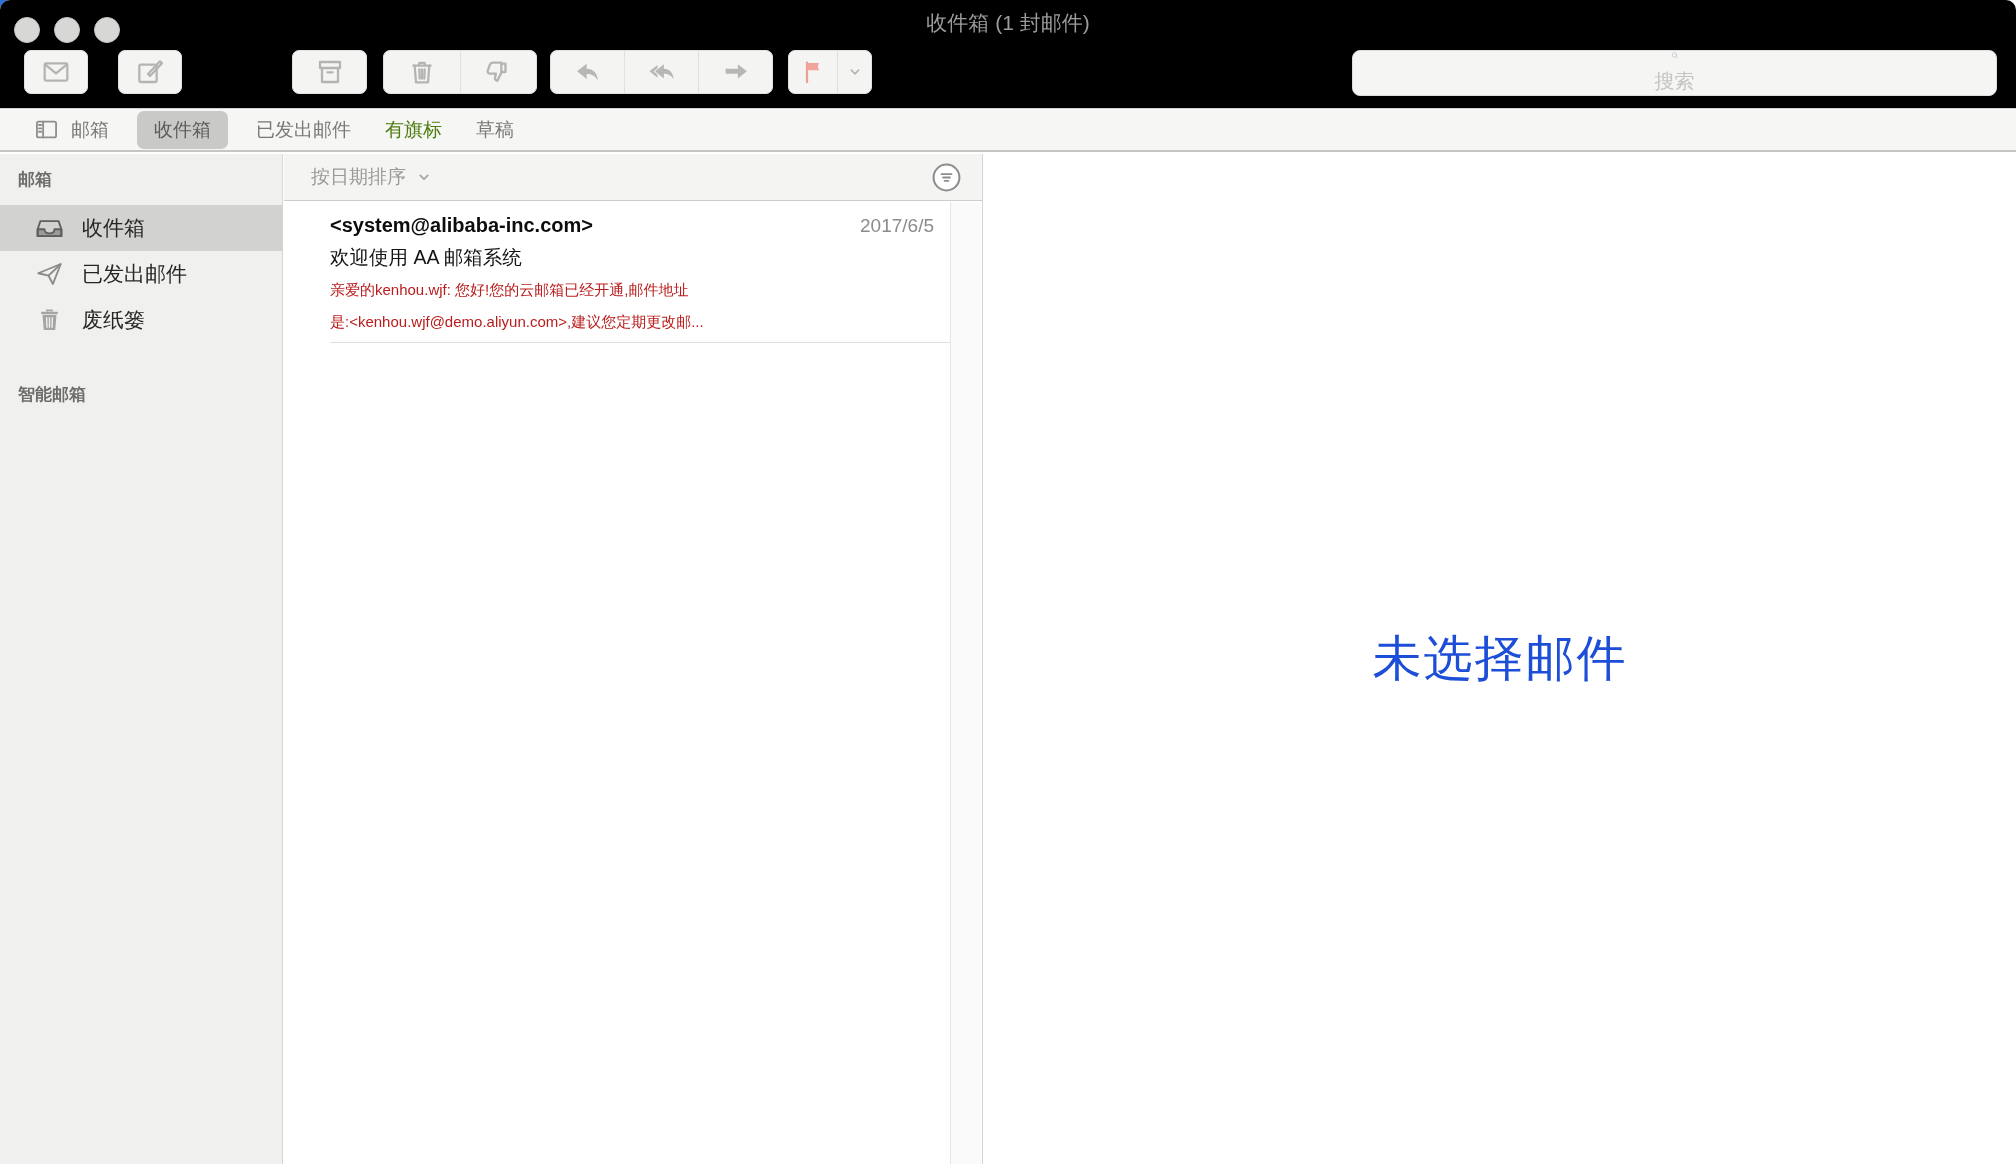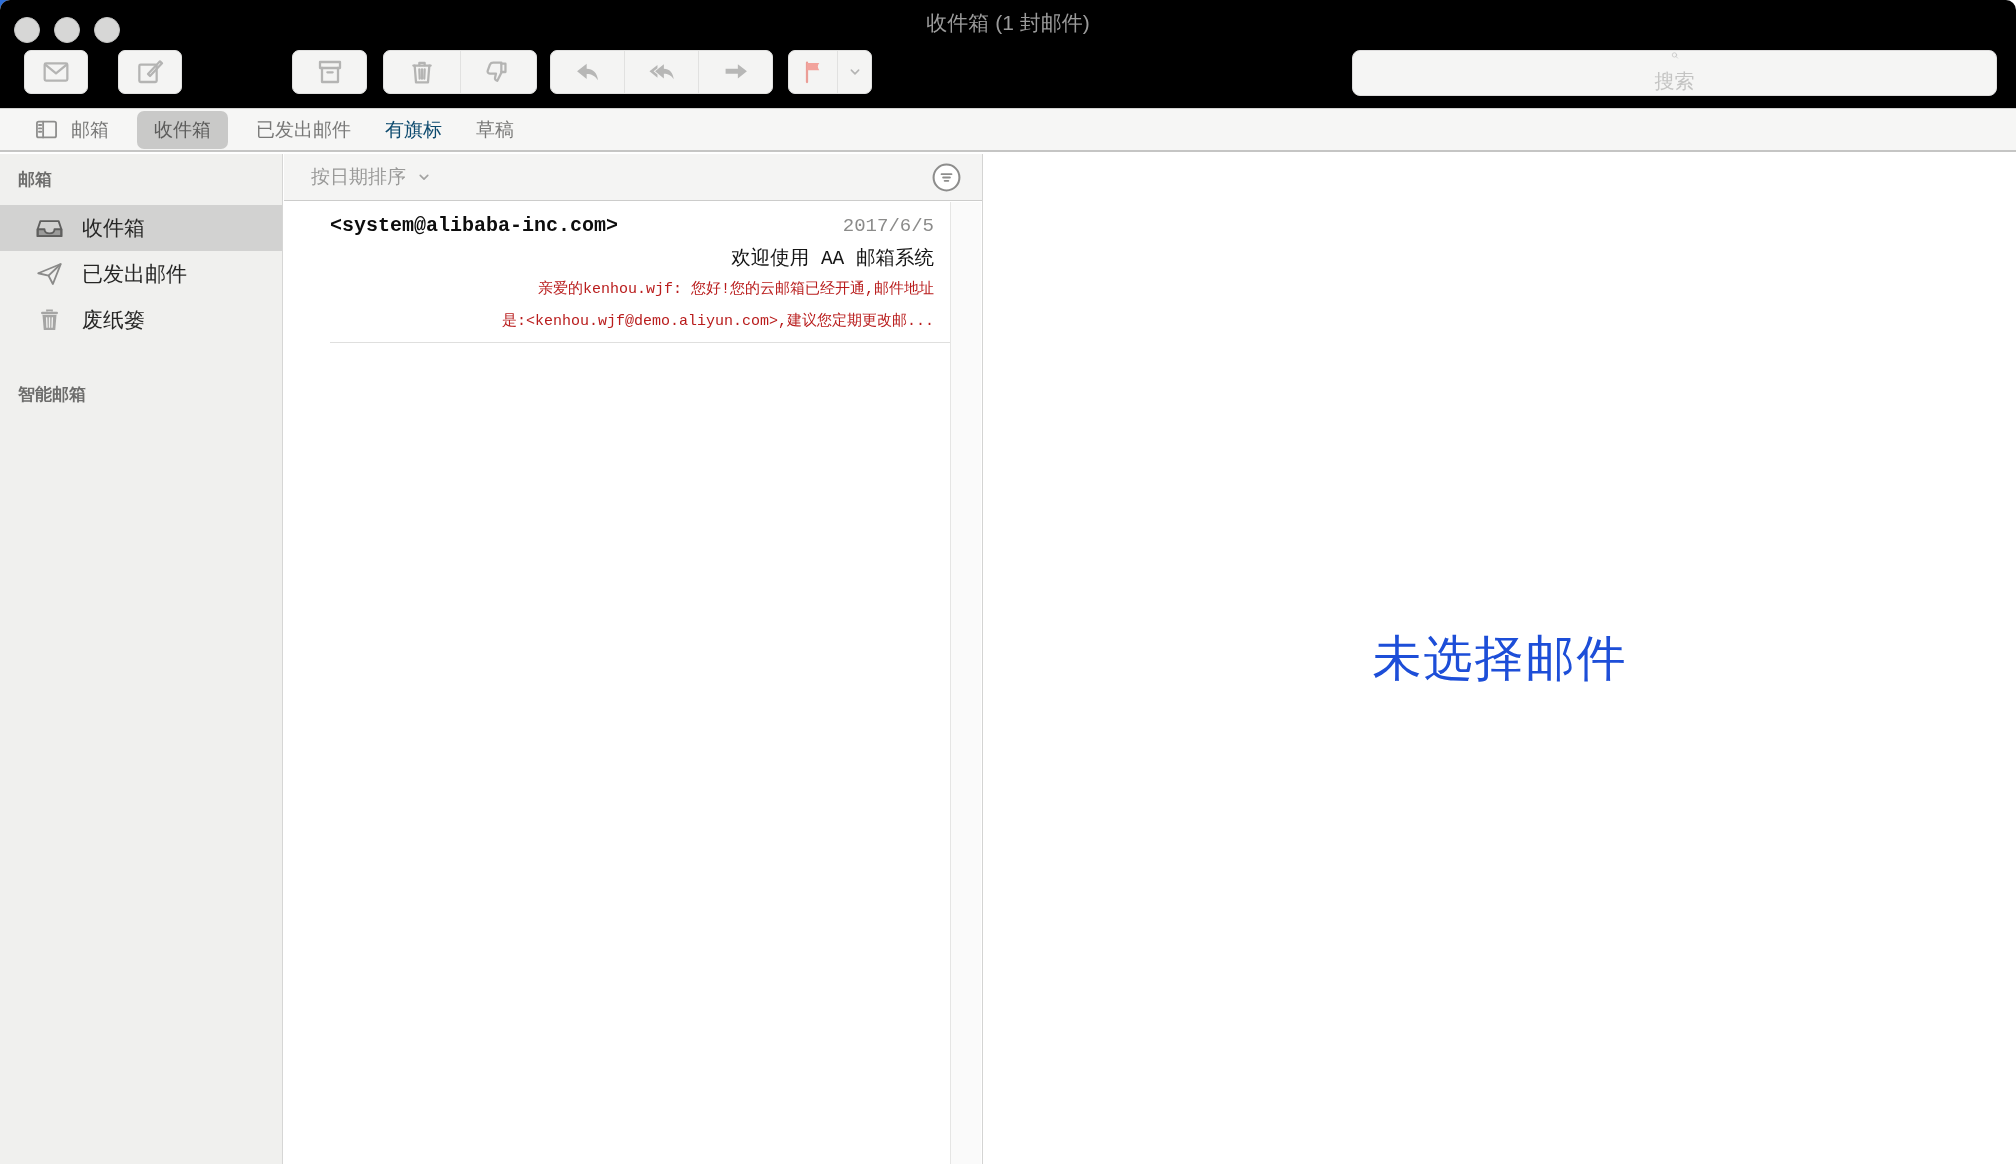--- a/index.html
+++ b/index.html
@@ -26,41 +26,41 @@
              background:#f5f5f4;border:1px solid #dedddd;border-radius:8px;
              display:flex;align-items:center;justify-content:center;gap:8px;
              font-size:20px;color:#c4c4c3;flex-direction:column;}
 
   
   .favorites{position:absolute;top:109px;left:0;right:0;height:43px;background:#f6f6f5;
              border-bottom:2px solid #c5c5c4;display:flex;align-items:center;
              padding-left:33px;gap:34px;font-size:19px;color:#787877;box-sizing:border-box;}
   .fav-first{display:flex;align-items:center;gap:11px;}
   .fav-pill{background:#c9c9c8;color:#5c5c5b;border-radius:7px;padding:6px 17px;margin:0 -6px;}
-  .fav-disabled{color:#0c4a6e;}
+  .fav-disabled{color:#4d7c0f;}
 
   
   .content{position:absolute;top:154px;left:0;right:0;bottom:0;}
   .sidebar{position:absolute;left:0;top:0;bottom:0;width:283px;background:#f0f0ee;
            border-right:1px solid #d6d6d5;box-sizing:border-box;}
   .side-sec{margin:14px 0 14px 18px;font-size:17px;font-weight:bold;color:#6d6d6c;}
   .side-sec.second{margin-top:40px;}
   .side-row{height:46px;display:flex;align-items:center;padding-left:33px;gap:16px;
             font-size:21px;font-weight:500;color:#262625;}
   .side-row.selected{background:#d2d2d1;}
 
   .message-list{position:absolute;left:284px;top:0;bottom:0;width:699px;background:#fff;
-                border-right:1px solid #d4d4d3;box-sizing:border-box;text-align:right;}
+                border-right:1px solid #d4d4d3;box-sizing:border-box;}
   .list-header{height:47px;background:#f4f4f3;border-bottom:1px solid #cccccb;
                display:flex;align-items:center;padding:0 20px 0 27px;box-sizing:border-box;
                color:#999998;font-size:19px;font-weight:500;gap:8px;}
   .filter-btn{margin-left:auto;display:flex;align-items:center;}
   .scroll-track{position:absolute;right:1px;top:48px;bottom:0;width:30px;background:#fafafa;
                 border-left:1px solid #e5e5e4;}
-  .msg-item{position:relative;height:142px;box-sizing:border-box;padding:13px 48px 7px 46px;font-family:Liberation Mono, monospace;}
+  .msg-item{position:relative;height:142px;box-sizing:border-box;padding:13px 48px 7px 46px;}
   .msg-top{display:flex;justify-content:space-between;align-items:baseline;}
   .msg-sender{font-size:20px;font-weight:bold;color:#0d0d0d;}
   .msg-date{font-size:19px;color:#8b8b8a;}
   .msg-subject{margin-top:7px;font-size:19.5px;font-weight:500;color:#141414;}
   .msg-preview{margin-top:5px;font-size:15px;line-height:27px;color:#b91c1c;}
   .msg-sep{position:absolute;left:46px;right:31px;bottom:0;height:1px;background:#dfdfde;}
 
   .preview-pane{position:absolute;left:984px;top:0;right:0;bottom:0;background:#fff;}
   .empty-text{position:absolute;top:50%;left:50%;transform:translate(-50%,-50%);
               font-size:49px;font-weight:200;color:#1d4ed8;letter-spacing:2px;white-space:nowrap;}

